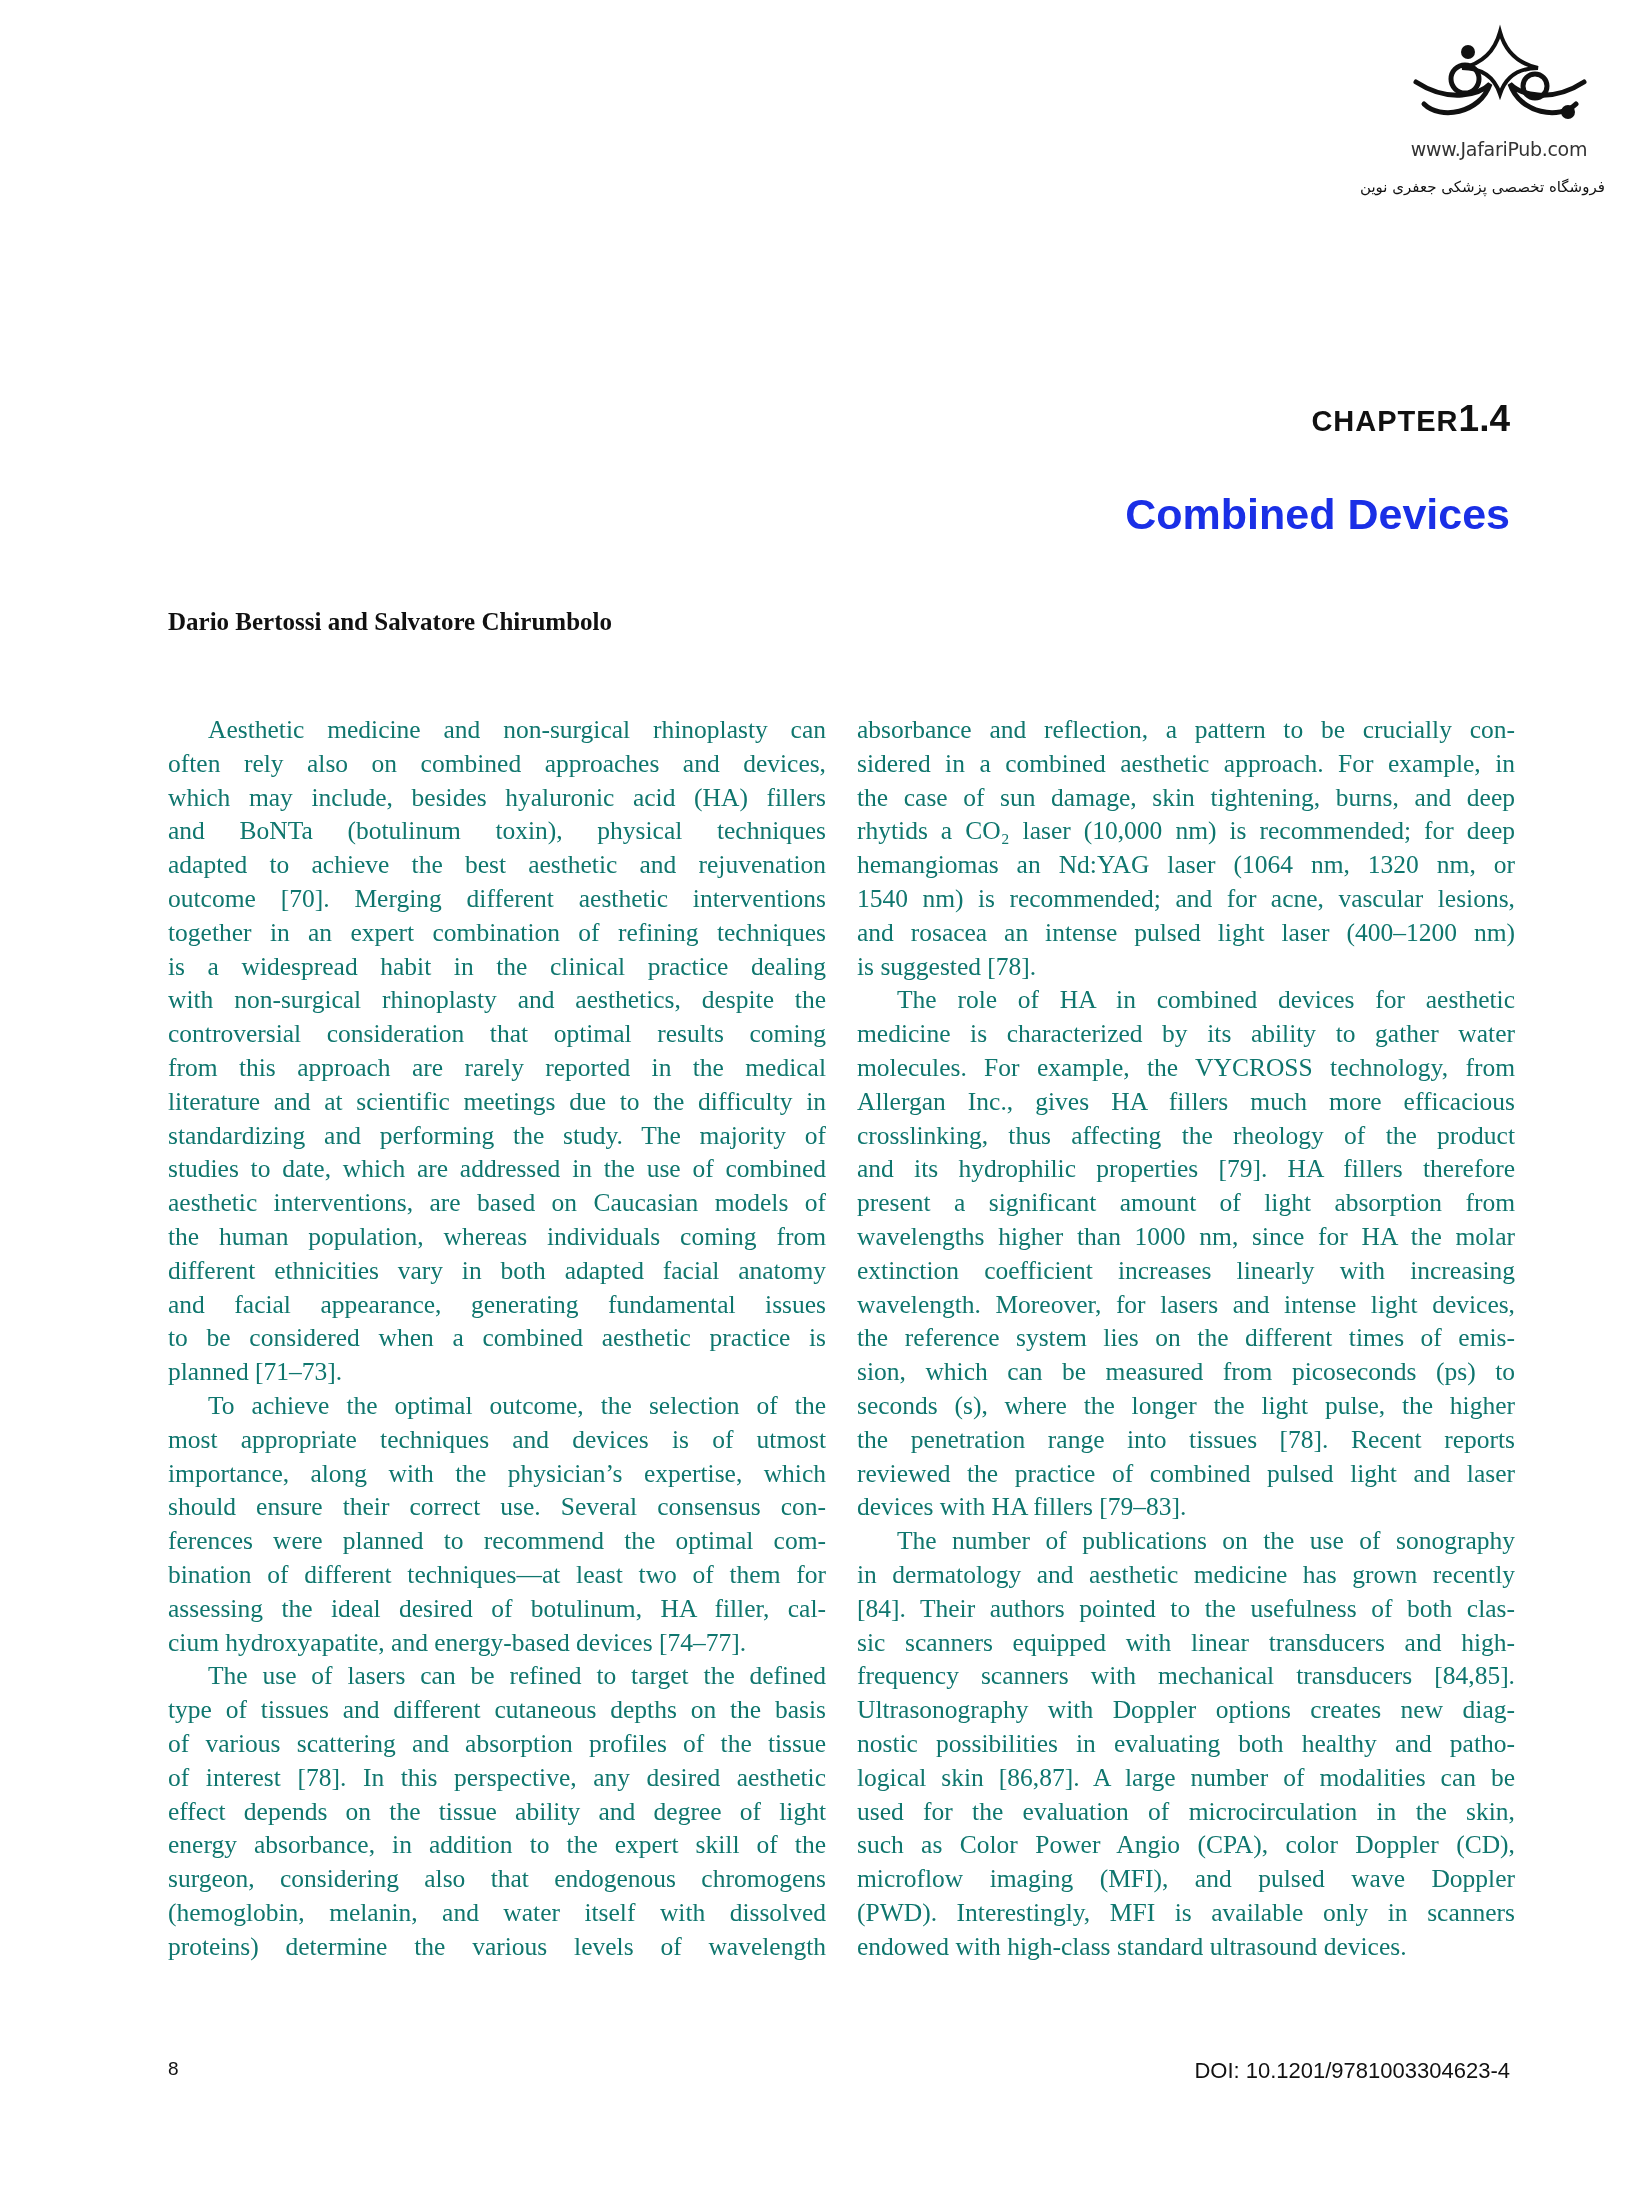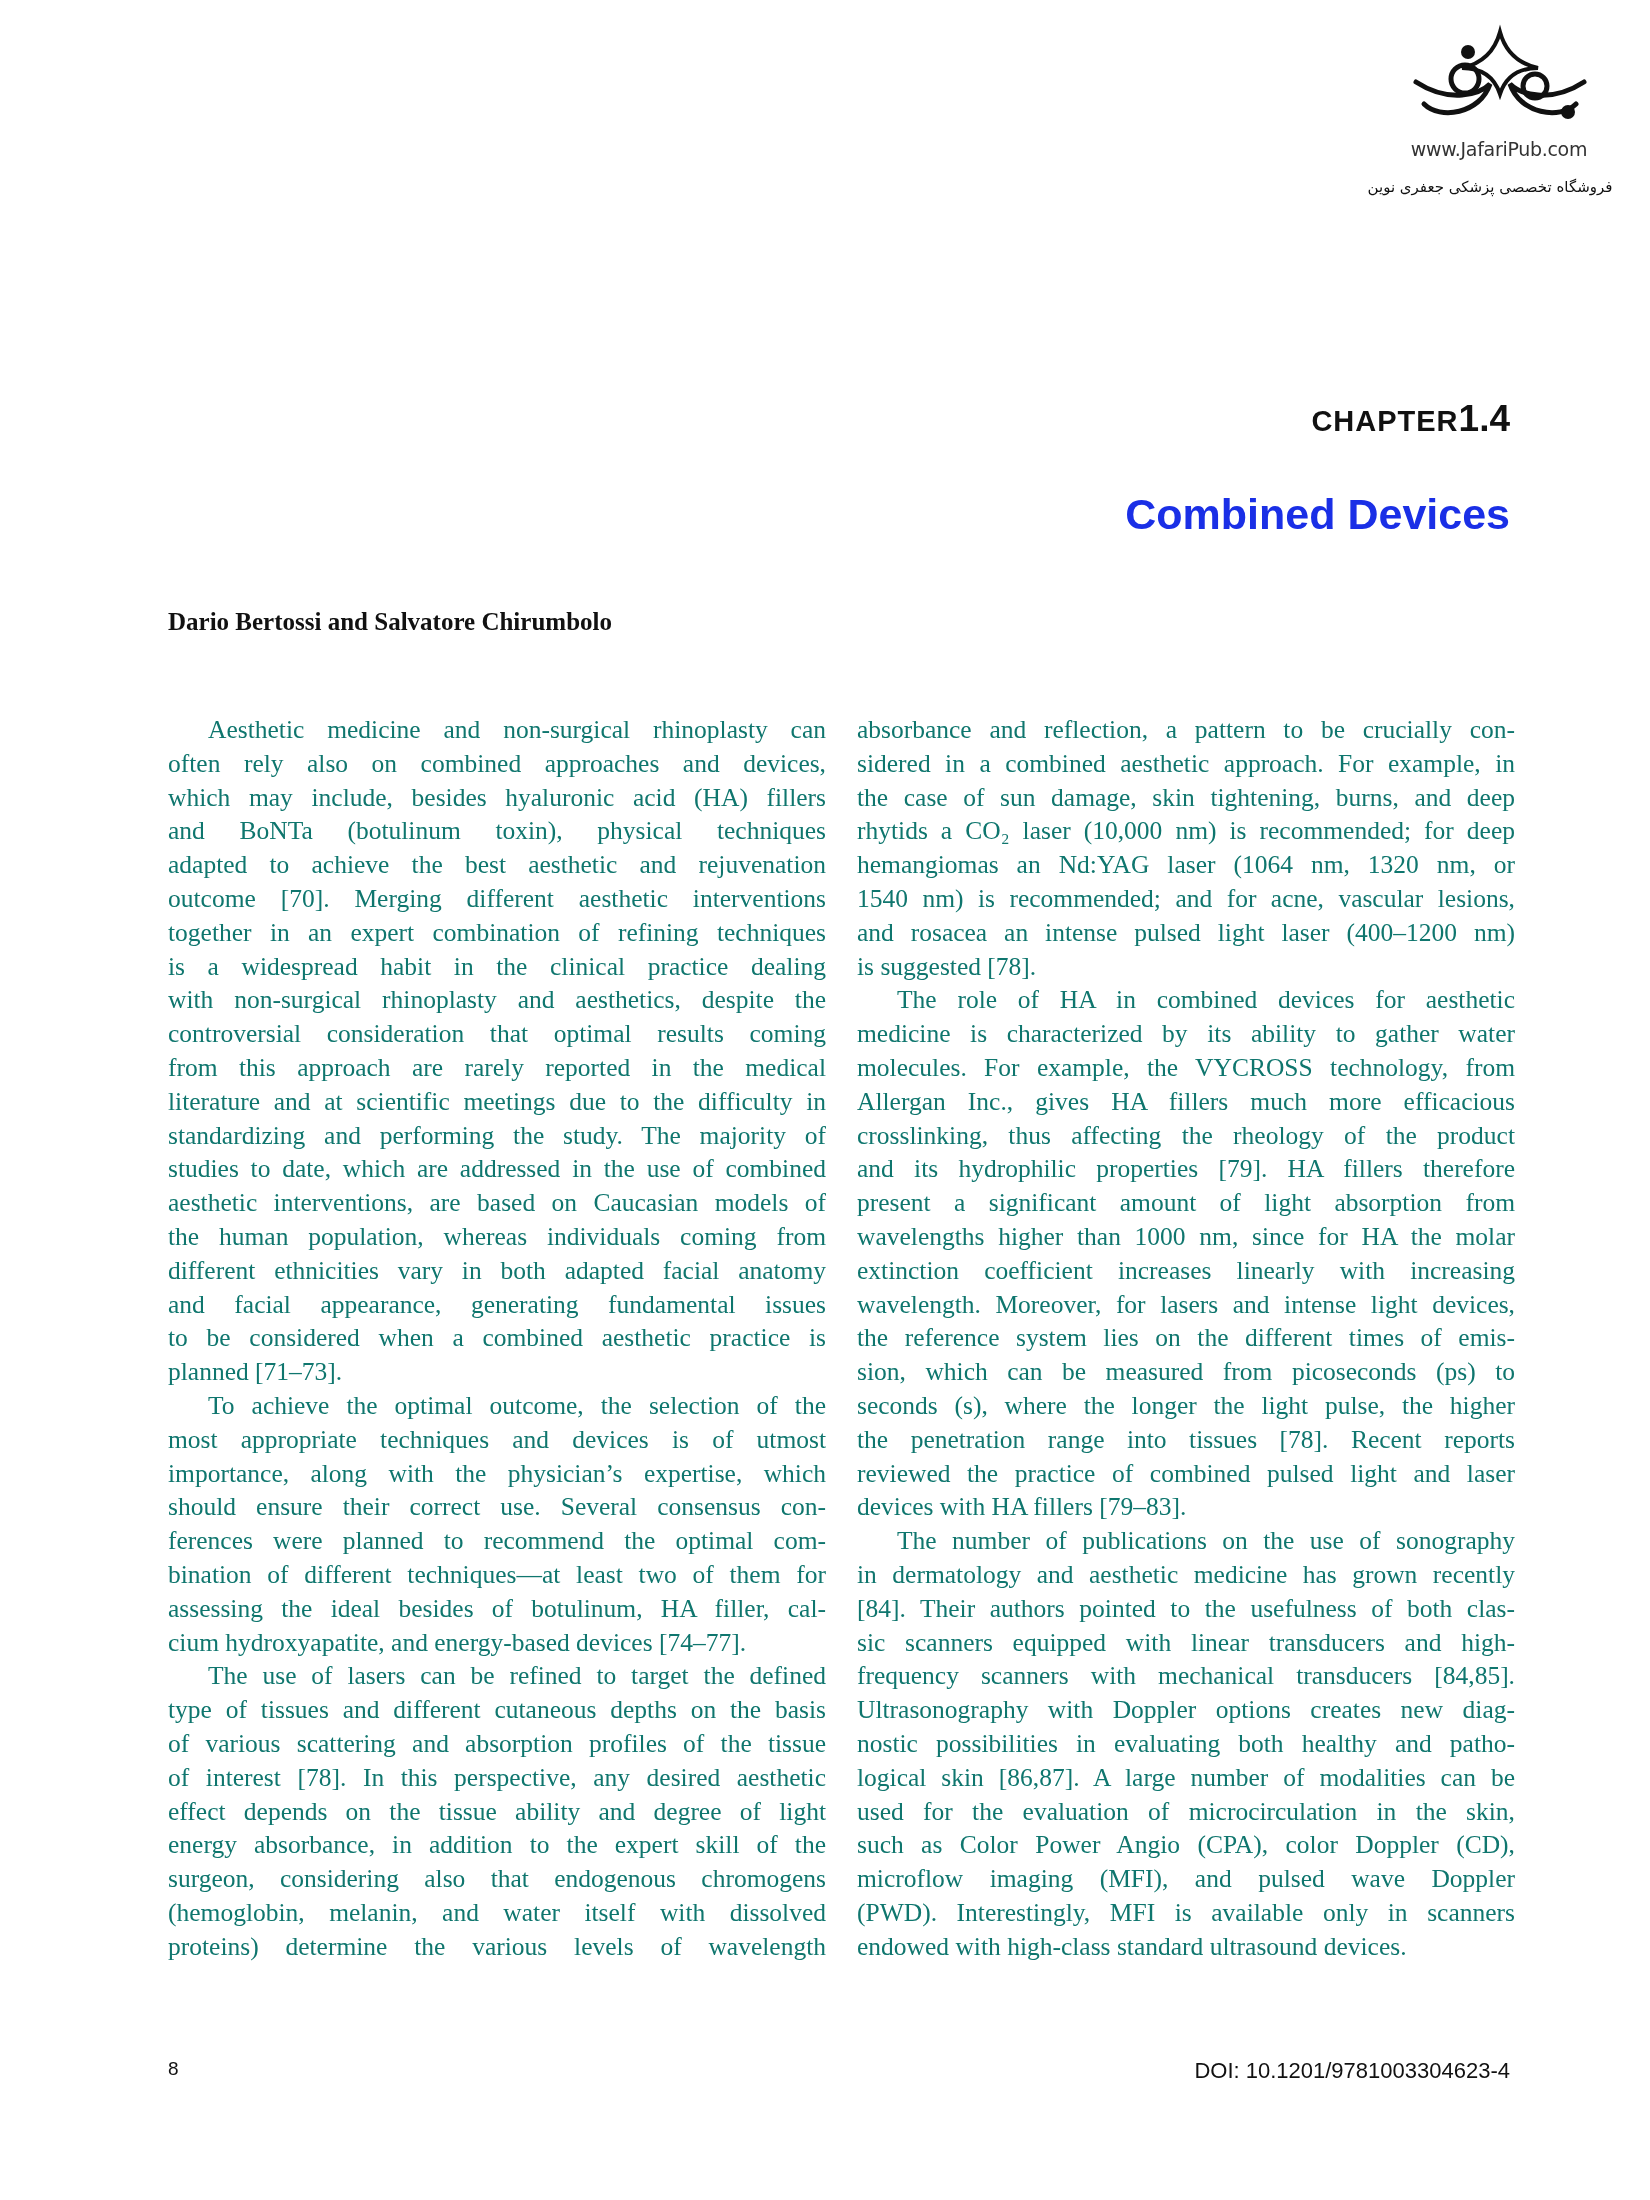--- a/index.html
+++ b/index.html
@@ -1,21 +1,21 @@
 <!DOCTYPE html>
 <html><head>
   <meta charset="utf-8">
   <style>
     html, body { margin: 0; padding: 0; background: #ffffff; }
     body { width: 1650px; height: 2200px; position: relative; overflow: hidden; color: #111; }
     .logo { position: absolute; left: 1380px; top: 20px; width: 240px; height: 170px; }
     .logo svg { position: absolute; left: 30px; top: 4px; }
     .logo-url { position: absolute; left: 0; top: 118px; width: 238px; text-align: center;
       font-family: "DejaVu Sans", sans-serif; font-size: 19px; color: #333; letter-spacing: -0.3px; }
-    .logo-fa { position: absolute; right: 0; top: 158px; width: 260px; text-align: center; direction: rtl;
+    .logo-fa { position: absolute; right: 0; top: 158px; width: 260px; text-align: left; direction: rtl;
       font-family: "DejaVu Sans", sans-serif; font-size: 15px; color: #111; }
     .chapter { position: absolute; right: 140px; top: 398px; font-family: "Liberation Sans", sans-serif;
       font-weight: bold; color: #111; white-space: nowrap; }
     .chapter .label { font-size: 29px; letter-spacing: 1px; text-align: center; }
     .chapter .num { font-size: 37px; }
     .title { position: absolute; right: 140px; top: 490px; font-family: "Liberation Sans", sans-serif;
       font-weight: bold; font-size: 43px; color: #1a2fe6; white-space: nowrap; }
     .authors { position: absolute; left: 168px; top: 608px; font-family: "Liberation Serif", serif;
       font-weight: bold; font-size: 25px; color: #111; }
     .col { position: absolute; top: 713px; width: 658px; font-family: "Liberation Serif", serif;
@@ -73,21 +73,21 @@
     <div class="line">different ethnicities vary in both adapted facial anatomy</div>
     <div class="line">and facial appearance, generating fundamental issues</div>
     <div class="line">to be considered when a combined aesthetic practice is</div>
     <div class="line last">planned [71–73].</div>
     <div class="line indent">To achieve the optimal outcome, the selection of the</div>
     <div class="line">most appropriate techniques and devices is of utmost</div>
     <div class="line">importance, along with the physician’s expertise, which</div>
     <div class="line">should ensure their correct use. Several consensus con-</div>
     <div class="line">ferences were planned to recommend the optimal com-</div>
     <div class="line">bination of different techniques—at least two of them for</div>
-    <div class="line">assessing the ideal besides of botulinum, HA filler, cal-</div>
+    <div class="line">assessing the ideal desired of botulinum, HA filler, cal-</div>
     <div class="line last">cium hydroxyapatite, and energy-based devices [74–77].</div>
     <div class="line indent">The use of lasers can be refined to target the defined</div>
     <div class="line">type of tissues and different cutaneous depths on the basis</div>
     <div class="line">of various scattering and absorption profiles of the tissue</div>
     <div class="line">of interest [78]. In this perspective, any desired aesthetic</div>
     <div class="line">effect depends on the tissue ability and degree of light</div>
     <div class="line">energy absorbance, in addition to the expert skill of the</div>
     <div class="line">surgeon, considering also that endogenous chromogens</div>
     <div class="line">(hemoglobin, melanin, and water itself with dissolved</div>
     <div class="line">proteins) determine the various levels of wavelength</div>

